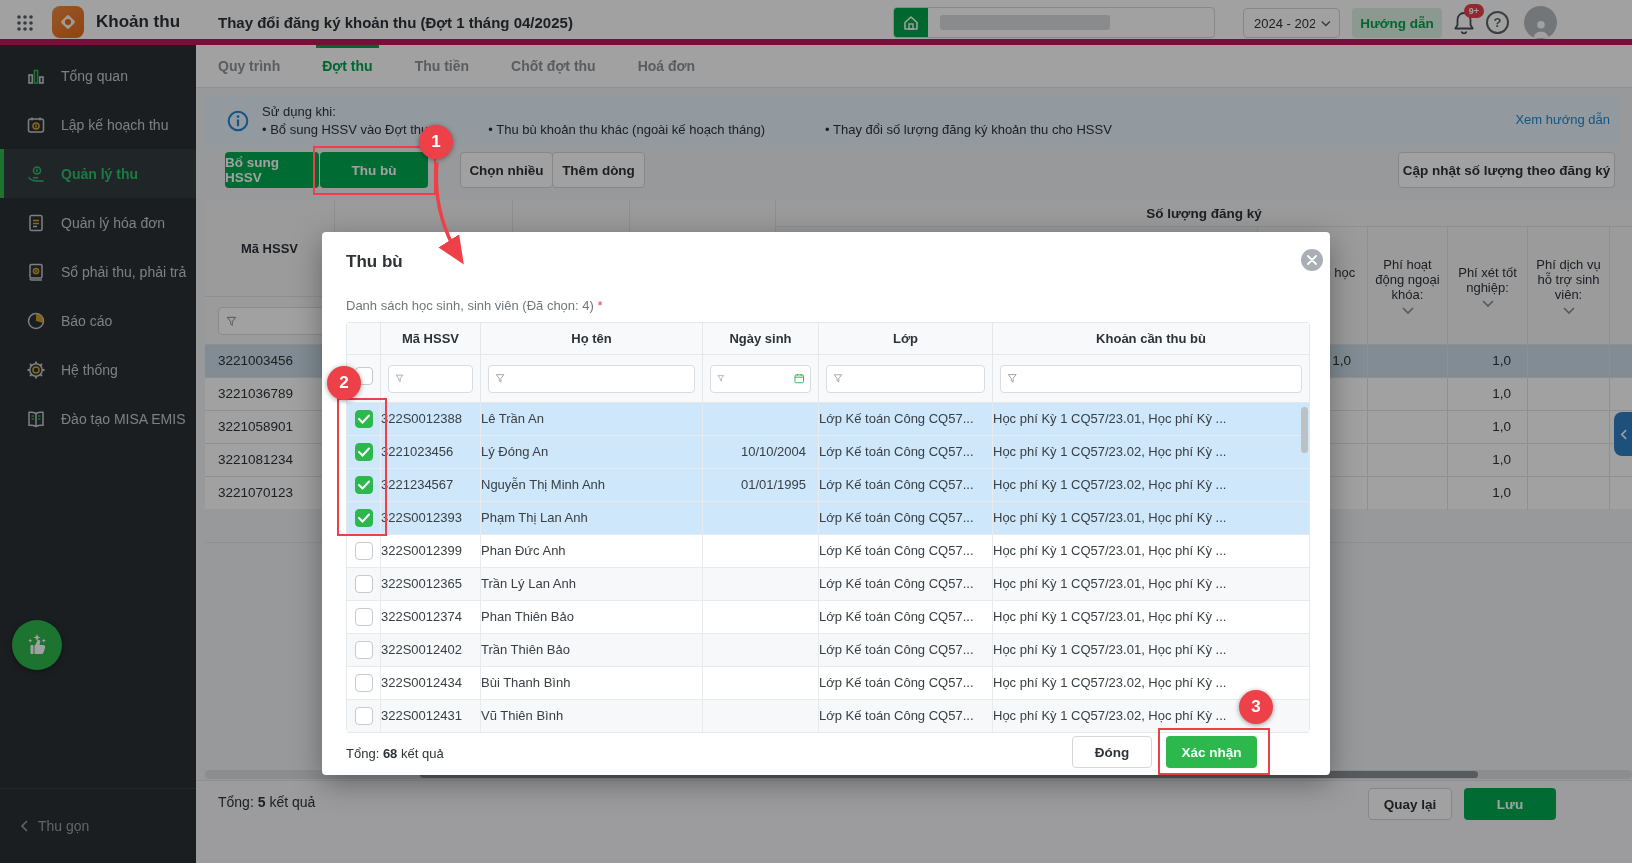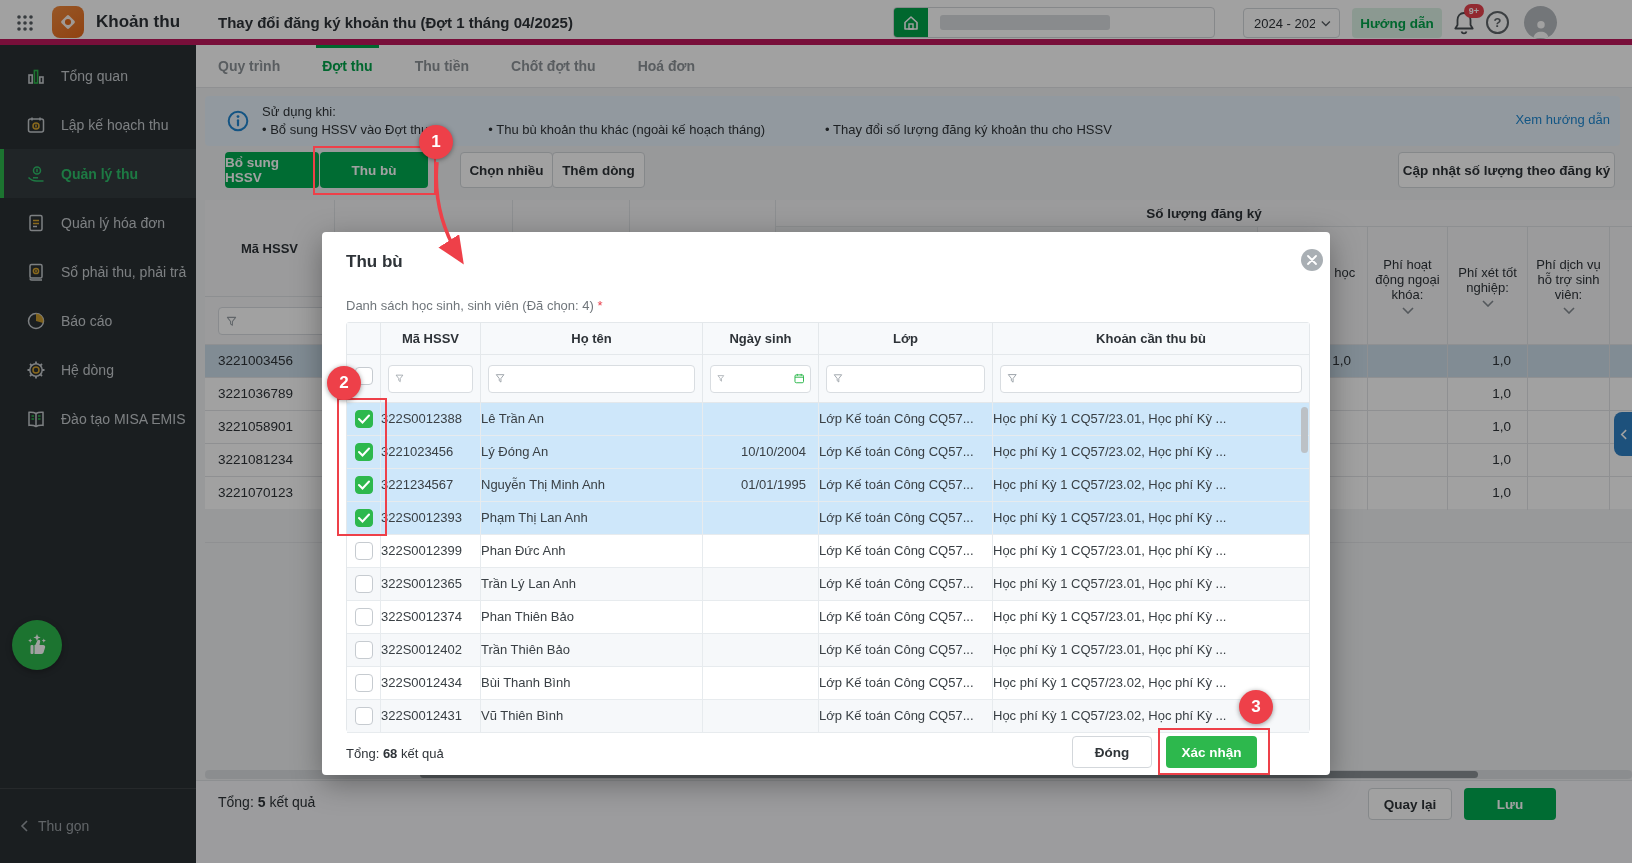--- a/index.html
+++ b/index.html
@@ -231,21 +231,21 @@
     <span>Báo cáo</span>
   </div>
   <div class="side-item">
     <svg width="20" height="20" viewBox="0 0 20 20" fill="none" stroke="currentColor" stroke-width="1.5">
         <circle cx="10" cy="10" r="3" stroke="#d9a62e"></circle>
         <circle cx="10" cy="10" r="6.2"></circle>
         <g stroke-width="1.8">
           <path d="M10 1.5v2.4M10 16.1v2.4M1.5 10h2.4M16.1 10h2.4M4 4l1.7 1.7M14.3 14.3L16 16M16 4l-1.7 1.7M5.7 14.3L4 16"></path>
         </g>
       </svg>
-    <span>Hệ dòng</span>
+    <span>Hệ thống</span>
   </div>
   <div class="side-item">
     <svg width="20" height="20" viewBox="0 0 20 20" fill="none" stroke="currentColor" stroke-width="1.5">
         <path d="M10 4.5C8 3.3 5.5 3 3 3.3v13c2.5-.3 5 0 7 1.2 2-1.2 4.5-1.5 7-1.2v-13c-2.5-.3-5 0-7 1.2z"></path>
         <path d="M10 4.5v13"></path>
         <path d="M5.5 7h2.5M12 7h2.5M5.5 10h2.5M12 10h2.5" stroke="#2db84d"></path>
       </svg>
     <span>Đào tạo MISA EMIS</span>
   </div>
 

